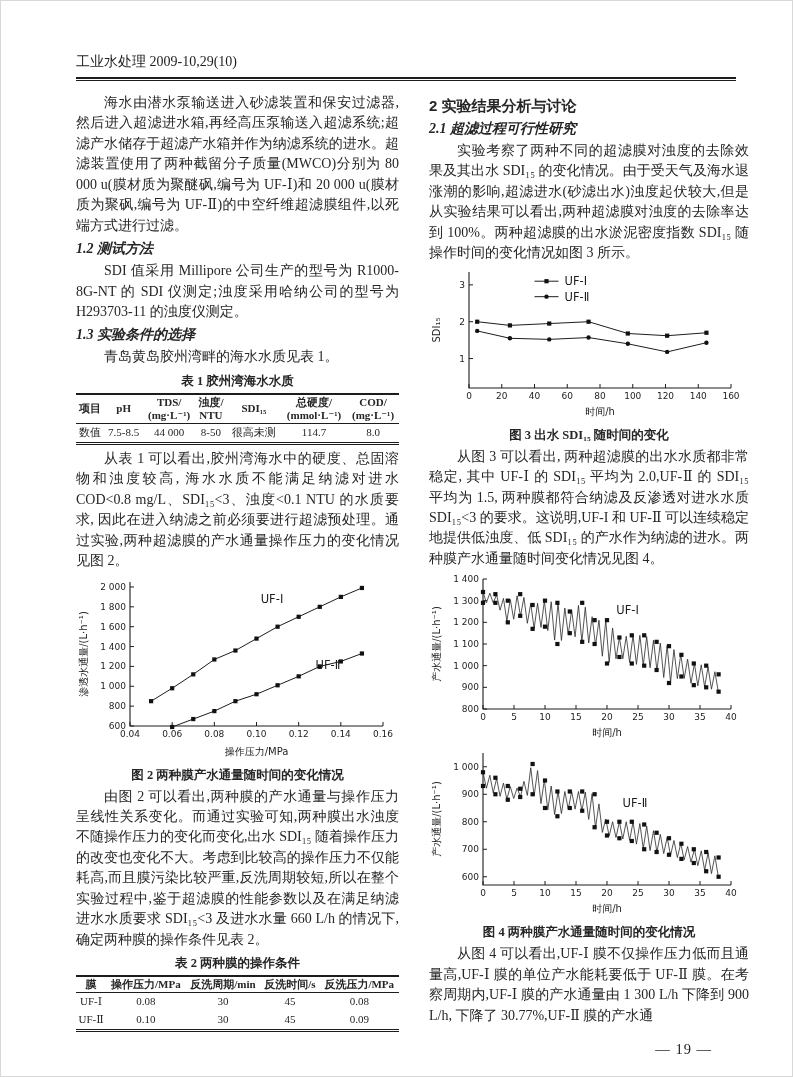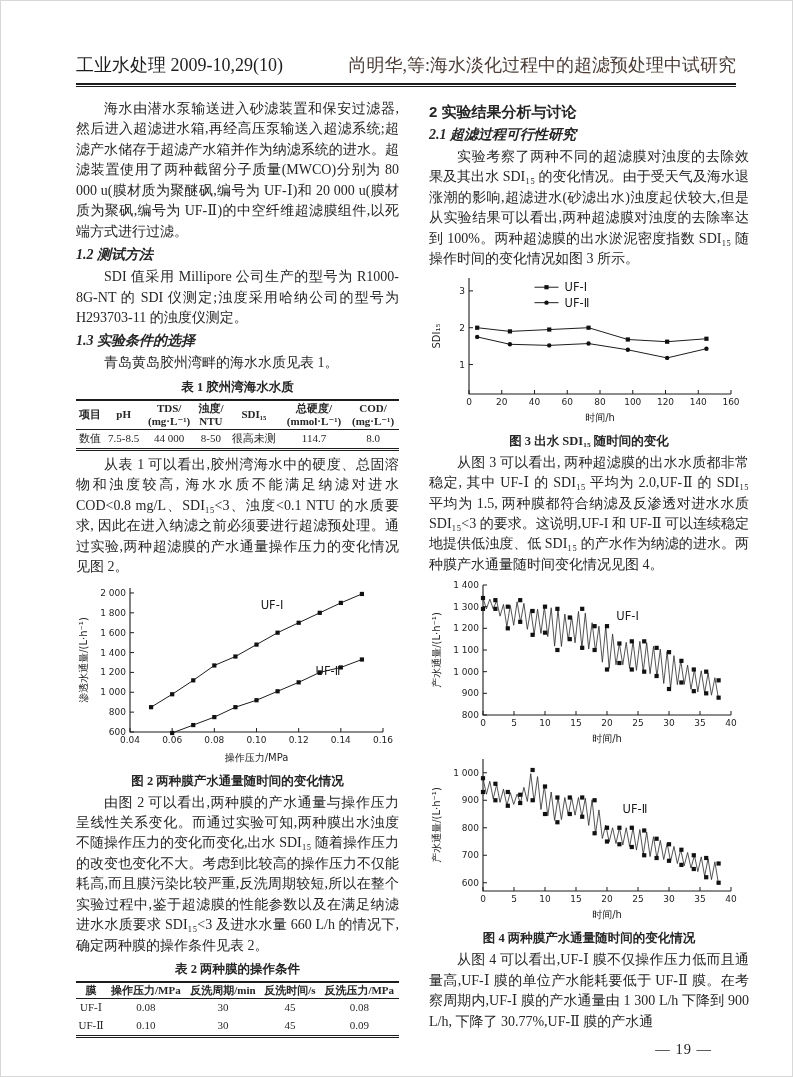--- a/index.html
+++ b/index.html
@@ -8,21 +8,21 @@
     position: relative;
     width: 793px; height: 1077px;
     background: #fff;
     border: 1px solid #d8d8d8;
     overflow: hidden;
     font-family: "Liberation Serif", "DejaVu Serif", serif;
     color: #262626;
   }
   .content { position: absolute; left: 75px; top: 52px; width: 660px; }
   .header { display: flex; justify-content: space-between; align-items: center;
-            font-size: 18px; padding-bottom: 6px; }
+            font-size: 14px; padding-bottom: 6px; }
   .header .hl { color: #1d1d1d; }
   .header .hr { color: #4c3e36; }
   .dbl-rule { border-top: 2px solid #1c1c1c; border-bottom: 1px solid #1c1c1c; height: 4px; }
   .cols { display: flex; gap: 30px; margin-top: 12px; }
   .col { width: 323px; }
   .para { font-size: 14px; line-height: 1.46; text-align: justify; text-indent: 2em; margin: 0 0 2px 0; }
   .h-sec { font-family: "Liberation Sans", "DejaVu Sans", sans-serif; font-weight: bold;
            font-size: 15px; margin: 4px 0 4px 0; }
   .h-sub { font-style: italic; font-weight: bold; font-size: 14px; margin: 4px 0 3px 0; }
   .caption { text-align: center; font-weight: bold; font-size: 12.5px; margin: 5px 0 3px 0; }
@@ -38,21 +38,20 @@
   .pageno { position: absolute; right: 80px; bottom: 18px; font-size: 14.5px; color:#1d1d1d; letter-spacing: 1px; }
 </style>
 </head>
 <body>
 
 <div class="page">
   <div class="content">
 
     <div class="header">
       <span class="hl">工业水处理 2009-10,29(10)</span>
-      <span class="hr">尚明华,等:海水淡化过程中的超滤预处理中试研究</span>
     </div>
     <div class="dbl-rule"></div>
 
     <div class="cols">
 
       <div class="col">
         <p class="para">海水由潜水泵输送进入砂滤装置和保安过滤器,然后进入超滤进水箱,再经高压泵输送入超滤系统;超滤产水储存于超滤产水箱并作为纳滤系统的进水。超滤装置使用了两种截留分子质量(MWCO)分别为 80 000 u(膜材质为聚醚砜,编号为 UF-Ⅰ)和 20 000 u(膜材质为聚砜,编号为 UF-Ⅱ)的中空纤维超滤膜组件,以死端方式进行过滤。</p>
         <div class="h-sub">1.2  测试方法</div>
         <p class="para">SDI 值采用 Millipore 公司生产的型号为 R1000-8G-NT 的 SDI 仪测定;浊度采用哈纳公司的型号为 H293703-11 的浊度仪测定。</p>
         <div class="h-sub">1.3  实验条件的选择</div>

